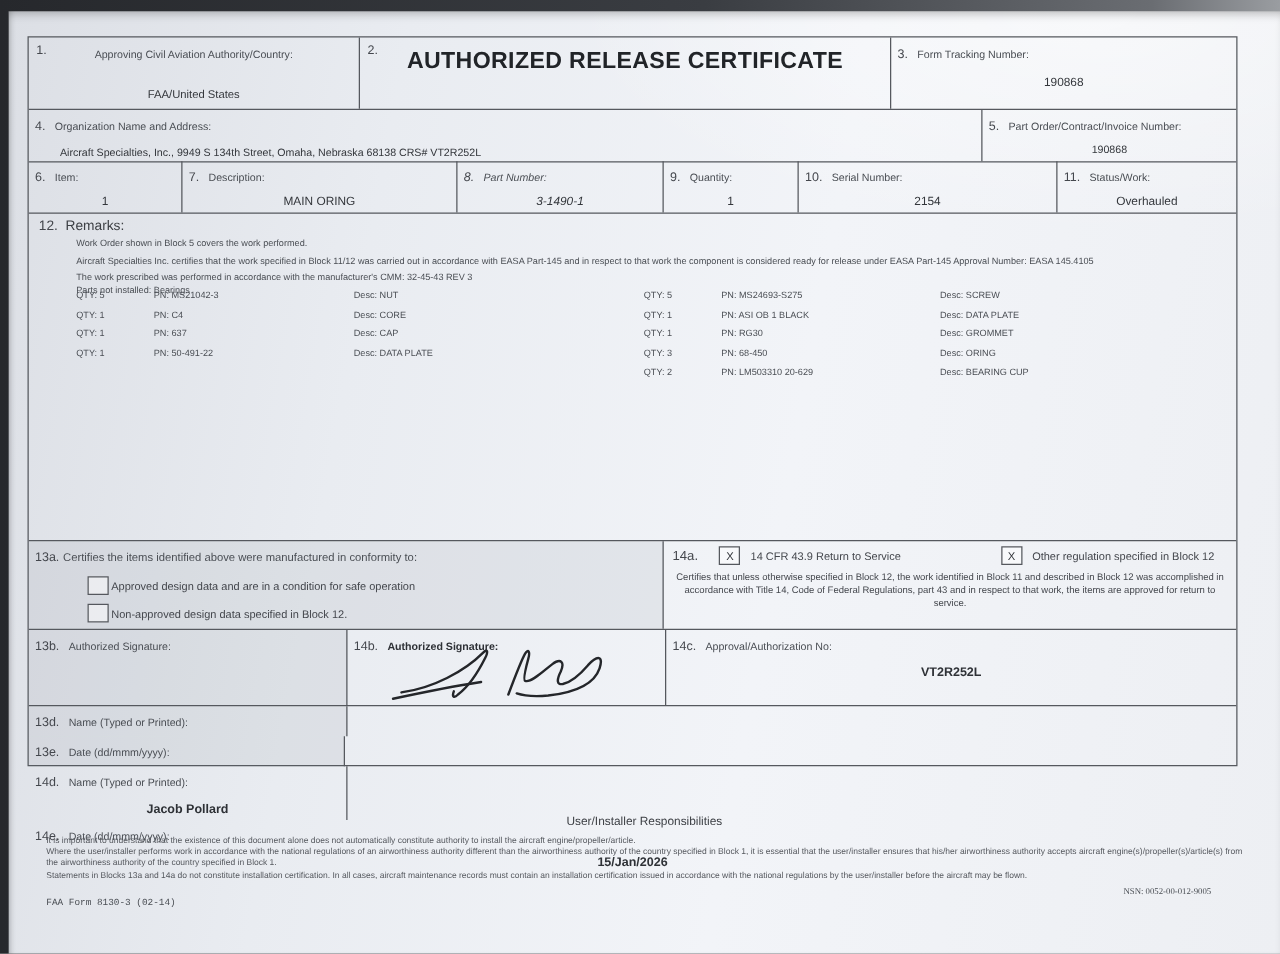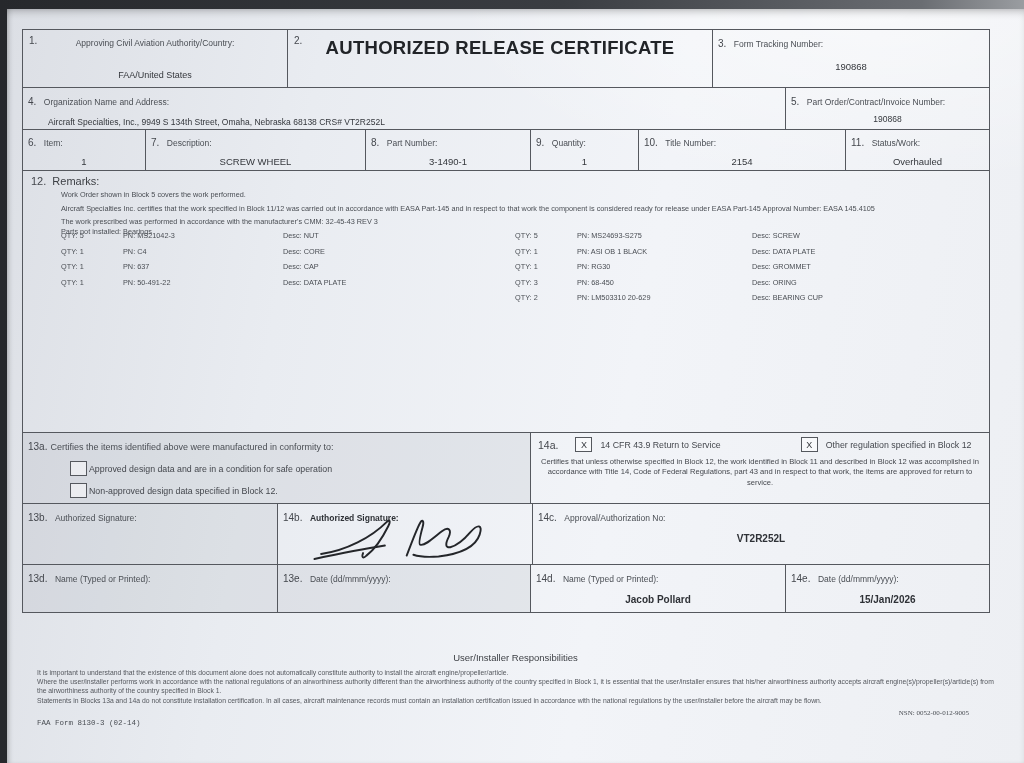--- a/index.html
+++ b/index.html
@@ -46,21 +46,21 @@
   
   .r2 { height:42px; }
   .c-b4 { width:763px; }
   .c-b4 .val { font-size:8.5px; text-align:left; margin:8px 0 0 20px; color:#34373c; }
   .c-b5 { flex:1; }
   .c-b5 .blk-value { margin-top:5px; font-size:8.5px; }
 
   
   .r3 { height:41px;align-items:flex-end; }
   .r3 .blk-value { margin-top:6px; }
-  .c-b6{width:123px;} .c-b7{width:220px;} .c-b8{width:165px;}
+  .c-b6{width:123px;} .c-b7{width:220px;} .c-b8{width:165px;font-style:italic;}
   .c-b9{width:108px;} .c-b10{width:207px;} .c-b11{flex:1;}
 
   
   .r4 { height:262px; display:block; position:relative; }
   .rem-head { font-size:11px; color:#3c3f44; padding:4px 0 0 8px; }
   .rem-head .blk-num { font-size:11px; }
   .rem-lines { margin:3px 0 0 38px; }
   .rem-lines div { font-size:7.3px; color:#4a4e54; margin-bottom:4.5px; }
   .parts { position:absolute; top:60px; font-size:7.3px; color:#4a4e54; }
   .parts-left { left:38px; width:420px; }
@@ -82,21 +82,21 @@
   .cb-label { font-size:8.8px; color:#44474d; margin-left:2px; }
   .c-14a { flex:1; padding:4px 7px;text-align:center; }
   .cb14-row { display:flex; align-items:center; gap:6px; }
   .cb14-row .blk-num { font-size:10.5px; }
   .cb14-row .checkbox { margin-left:8px; }
   .cb14-row .gap { width:60px; }
   .c-14a-text { font-size:7.6px; color:#44474d; margin-top:5px; line-height:1.35; }
 
   
   .r6 { height:61px; }
-  .r7 { height:47px; }
+  .r7 { height:47px;flex-direction:column; }
   .c-13b{width:255px;} .c-13c{width:253px;} .c-14b{width:255px;} .c-14c{flex:1;}
   .sig-val { text-align:center; margin-top:8px; font-size:10px; font-weight:bold; color:#2e3136; }
   .sig-svg { position:absolute; left:22px; top:8px; }
 
   
   .footer-title { position:absolute; left:0; width:100%; top:643px; text-align:center;
                   font-size:9.5px; color:#3c3f44; }
   .fine { position:absolute; left:30px; top:660px; width:965px; font-size:6.8px;
           color:#55585e; line-height:1.32; }
   .fine p { margin:0; }
@@ -142,35 +142,35 @@
 
     <div class="row r3">
       <div class="cell c-b6">
         <span class="blk-num">6.</span>
         <span class="blk-label">Item:</span>
         <div class="blk-value">1</div>
       </div>
       <div class="cell c-b7">
         <span class="blk-num">7.</span>
         <span class="blk-label">Description:</span>
-        <div class="blk-value">SCREW WHEEL</div>
+        <div class="blk-value">MAIN ORING</div>
       </div>
       <div class="cell c-b8">
         <span class="blk-num">8.</span>
         <span class="blk-label">Part Number:</span>
         <div class="blk-value">3-1490-1</div>
       </div>
       <div class="cell c-b9">
         <span class="blk-num">9.</span>
         <span class="blk-label">Quantity:</span>
         <div class="blk-value">1</div>
       </div>
       <div class="cell c-b10">
         <span class="blk-num">10.</span>
-        <span class="blk-label">Title Number:</span>
+        <span class="blk-label">Serial Number:</span>
         <div class="blk-value">2154</div>
       </div>
       <div class="cell c-b11">
         <span class="blk-num">11.</span>
         <span class="blk-label">Status/Work:</span>
         <div class="blk-value">Overhauled</div>
       </div>
     </div>
 
     <div class="row r4">

